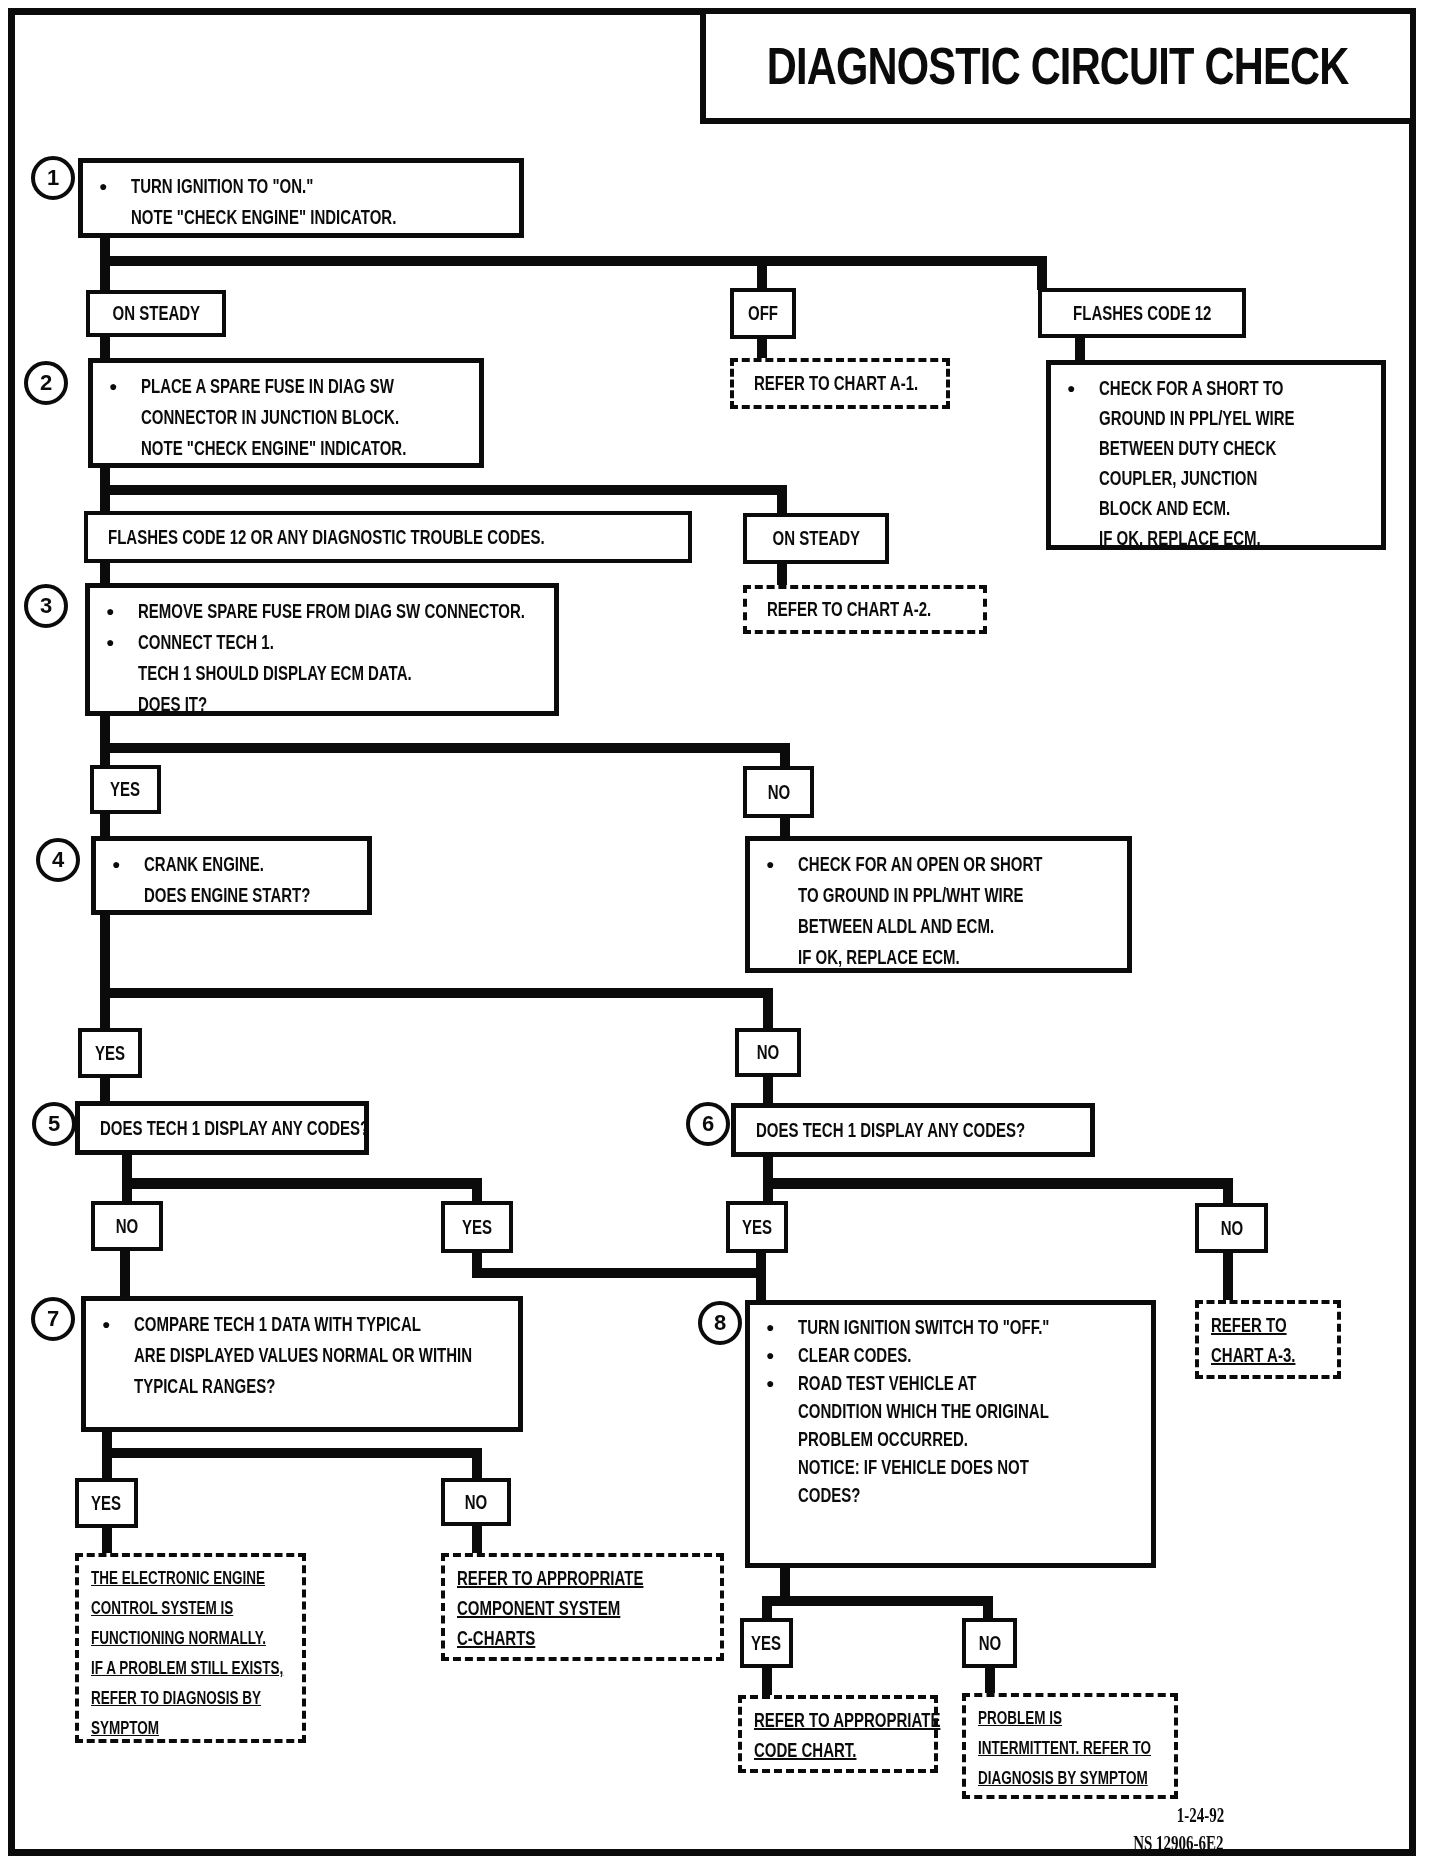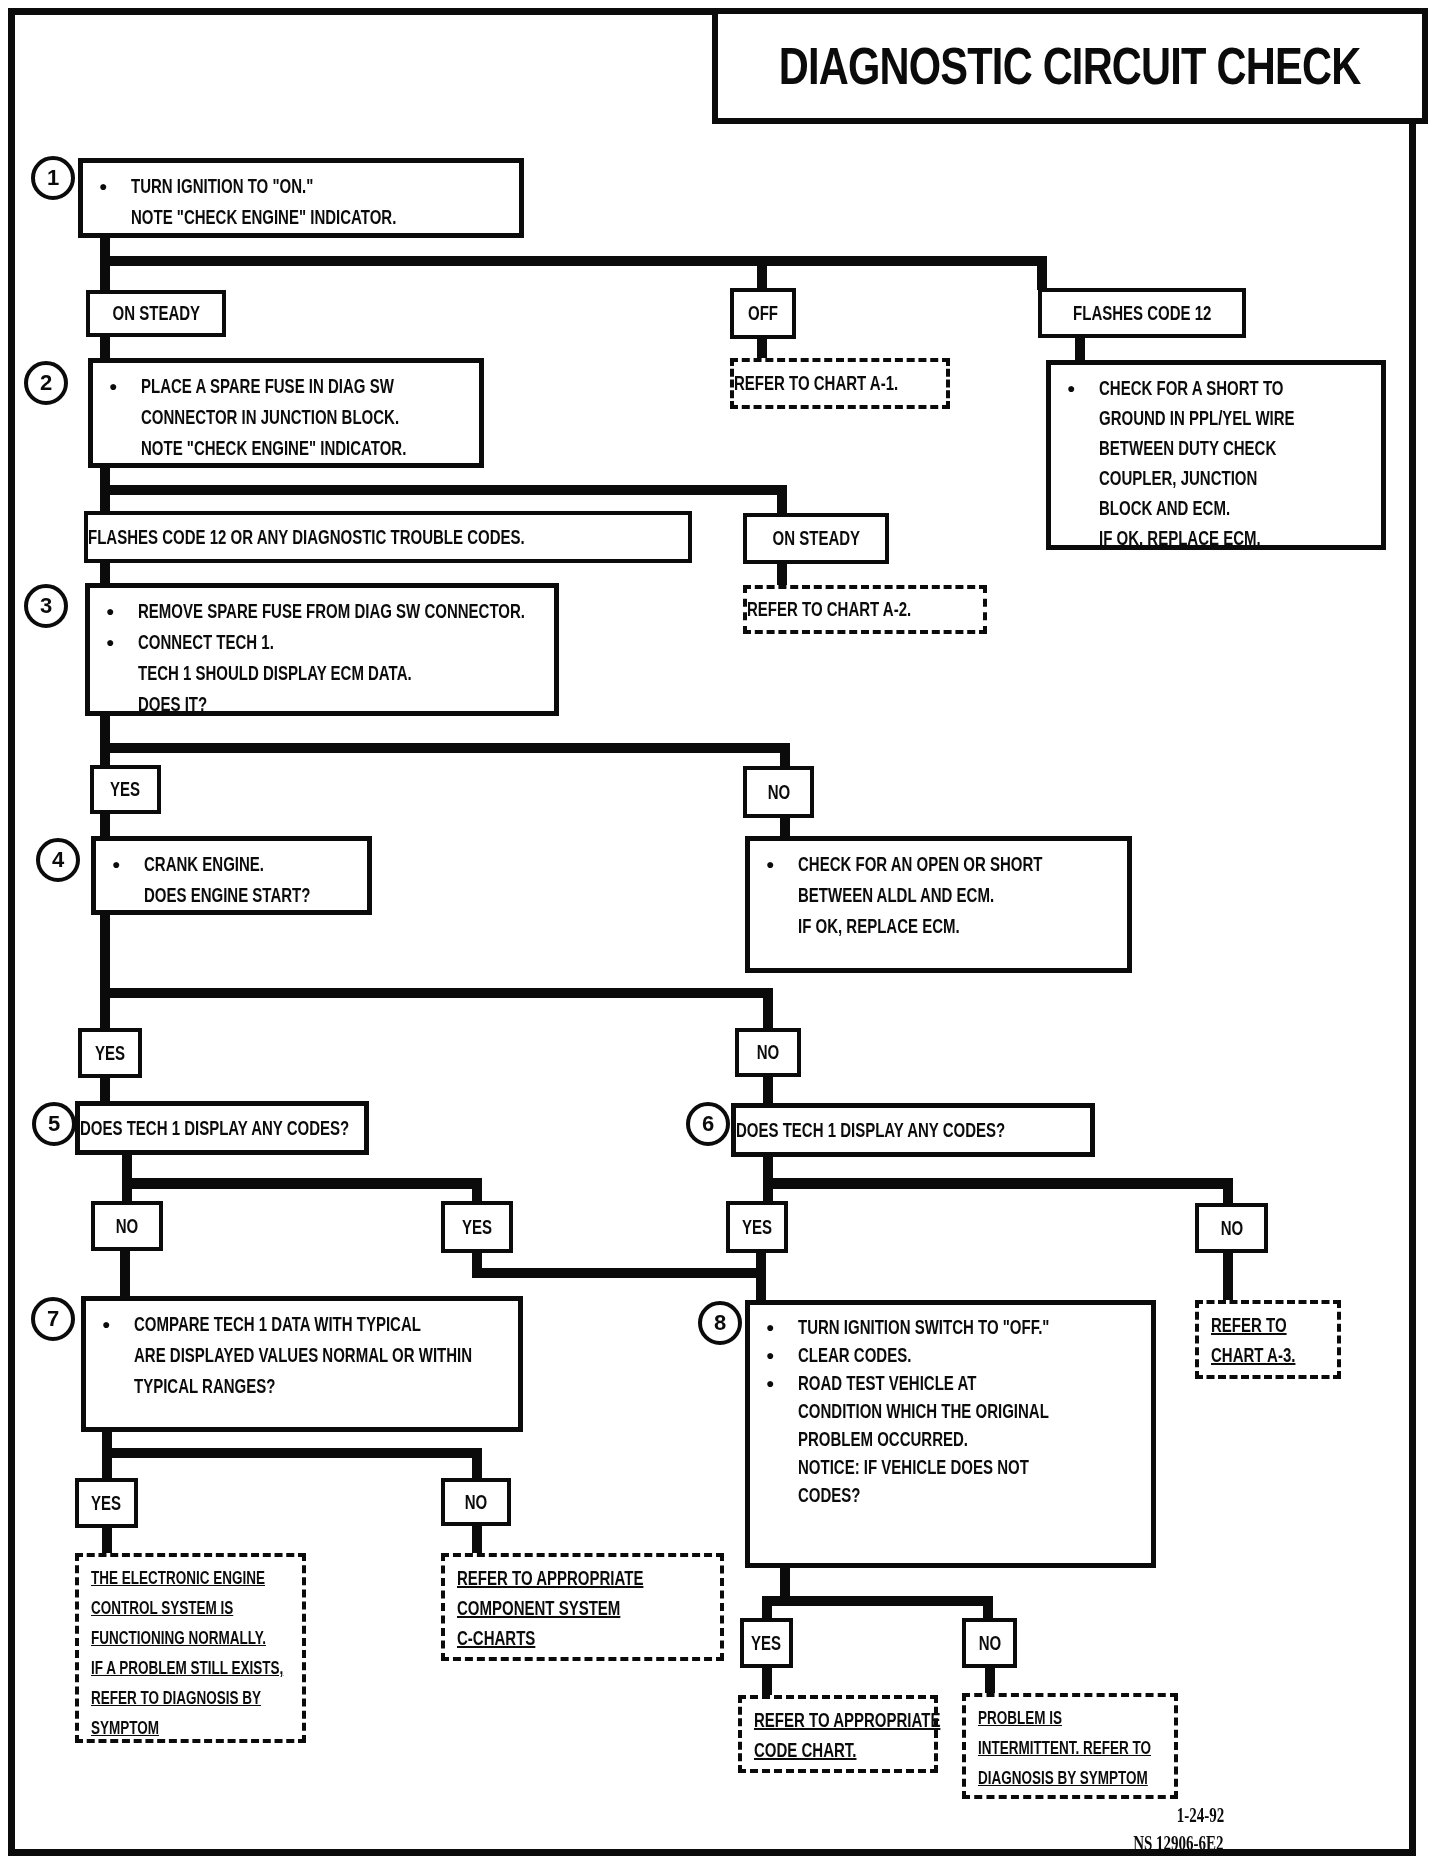--- a/index.html
+++ b/index.html
@@ -5,32 +5,32 @@
   html,body{margin:0;padding:0;background:#e8e8e8;}
   #canvas{
     position:relative;width:1440px;height:1866px;background:#ffffff;
     font-family:"Liberation Sans",sans-serif;color:#0b0b0b;overflow:hidden;
   }
   
   .frame{position:absolute;left:8px;top:8px;width:1408px;height:1848px;
     border:7px solid #0b0b0b;box-sizing:border-box;z-index:0;}
   .titlebox{position:absolute;left:700px;top:8px;width:716px;height:116px;
     border:6px solid #0b0b0b;box-sizing:border-box;background:#fff;z-index:4;
-    display:flex;align-items:center;justify-content:center;margin-left:12px;}
+    display:flex;align-items:center;justify-content:center;}
   .titlebox .t{font-size:52px;font-weight:bold;letter-spacing:-1px;
     transform:scaleX(.8);transform-origin:center;white-space:nowrap;}
   
   .wire{position:absolute;background:#0b0b0b;z-index:1;}
   
   .node{position:absolute;background:#fff;border:4px solid #0b0b0b;
     box-sizing:border-box;z-index:2;}
   .bd5{border-width:5px;}
   .dashed{border:4px dashed #0b0b0b;}
   .lbl{display:flex;align-items:center;justify-content:center;}
-  .lbl.left{justify-content:flex-start;padding-left:0;}
+  .lbl.left{justify-content:flex-start;padding-left:20px;}
   .stepbox{padding:8px 4px 4px 0;}
   .ln{display:flex;align-items:center;line-height:31px;height:31px;}
   .lh28 .ln{line-height:28px;height:28px;}
   .lh30 .ln{line-height:30px;height:30px;}
   .b{flex:0 0 48px;padding-left:16px;font-size:14px;box-sizing:border-box;}
   .t{display:inline-block;font-size:20px;font-weight:bold;white-space:nowrap;
     transform:scaleX(.75);transform-origin:0 50%;}
   .t.c{transform-origin:center;}
   .fs18 .t{font-size:18px;}
   .plain{padding:6px 0 0 12px;text-decoration:underline;}
@@ -227,20 +227,24 @@
       </div>
   </div>
 
   <div class="node bd5 stepbox" style="left:745px;top:836px;width:387px;height:137px">
     <div class="ln">
         <span class="b">●</span>
         <span class="t">CHECK FOR AN OPEN OR SHORT</span>
       </div>
     <div class="ln">
         <span class="b"></span>
+        <span class="t">TO GROUND IN PPL/WHT WIRE</span>
+      </div>
+    <div class="ln">
+        <span class="b"></span>
         <span class="t">BETWEEN ALDL AND ECM.</span>
       </div>
     <div class="ln">
         <span class="b"></span>
         <span class="t">IF OK, REPLACE ECM.</span>
       </div>
   </div>
 
   <div class="node lbl" style="left:78px;top:1028px;width:64px;height:50px">
     <span class="t c">YES</span>

